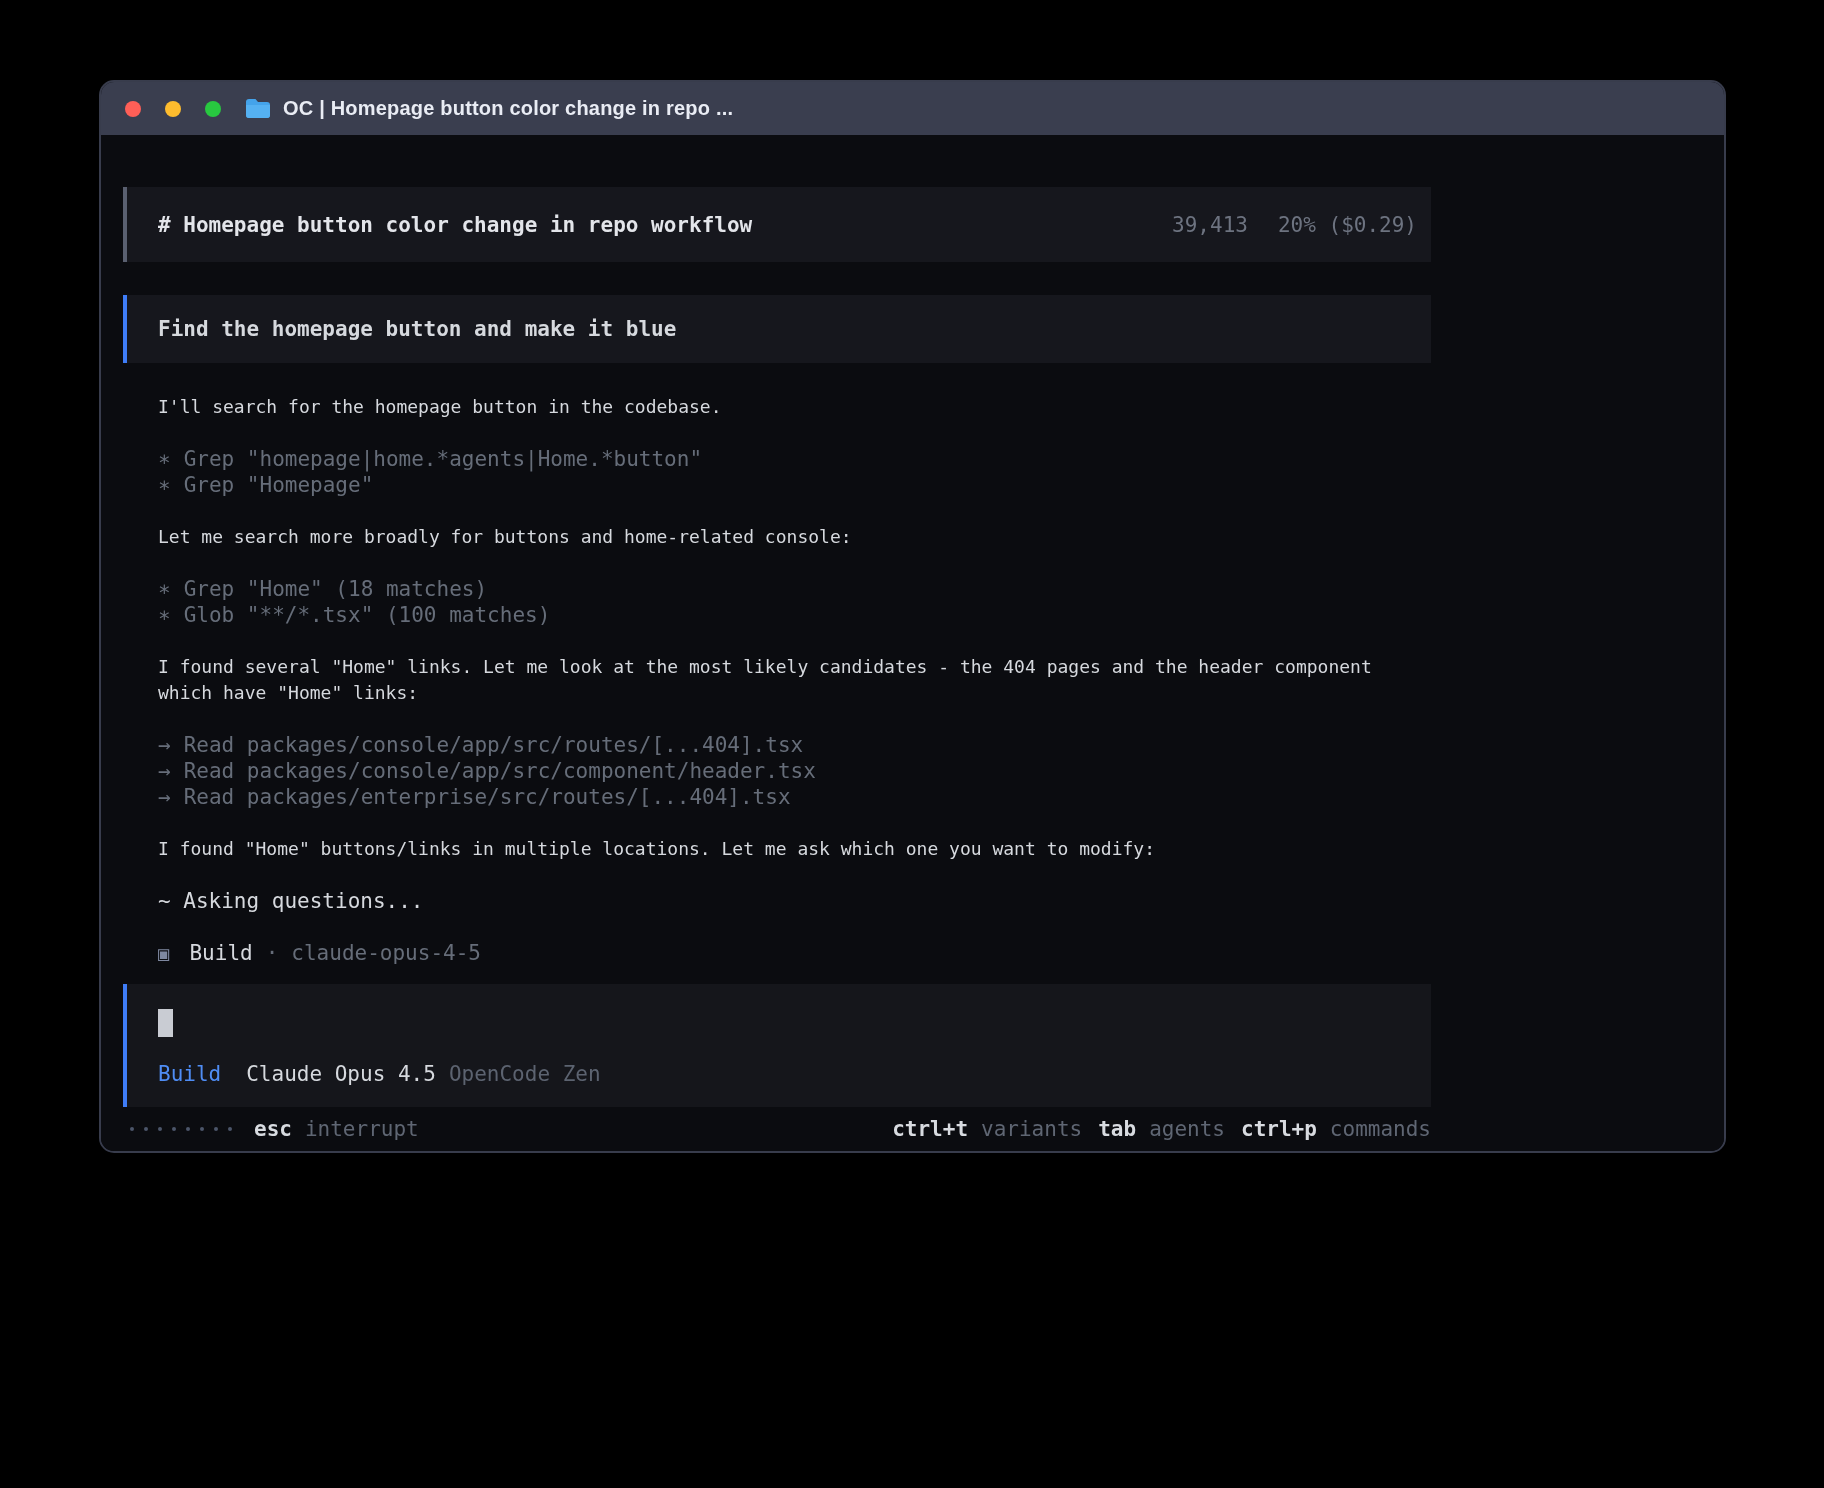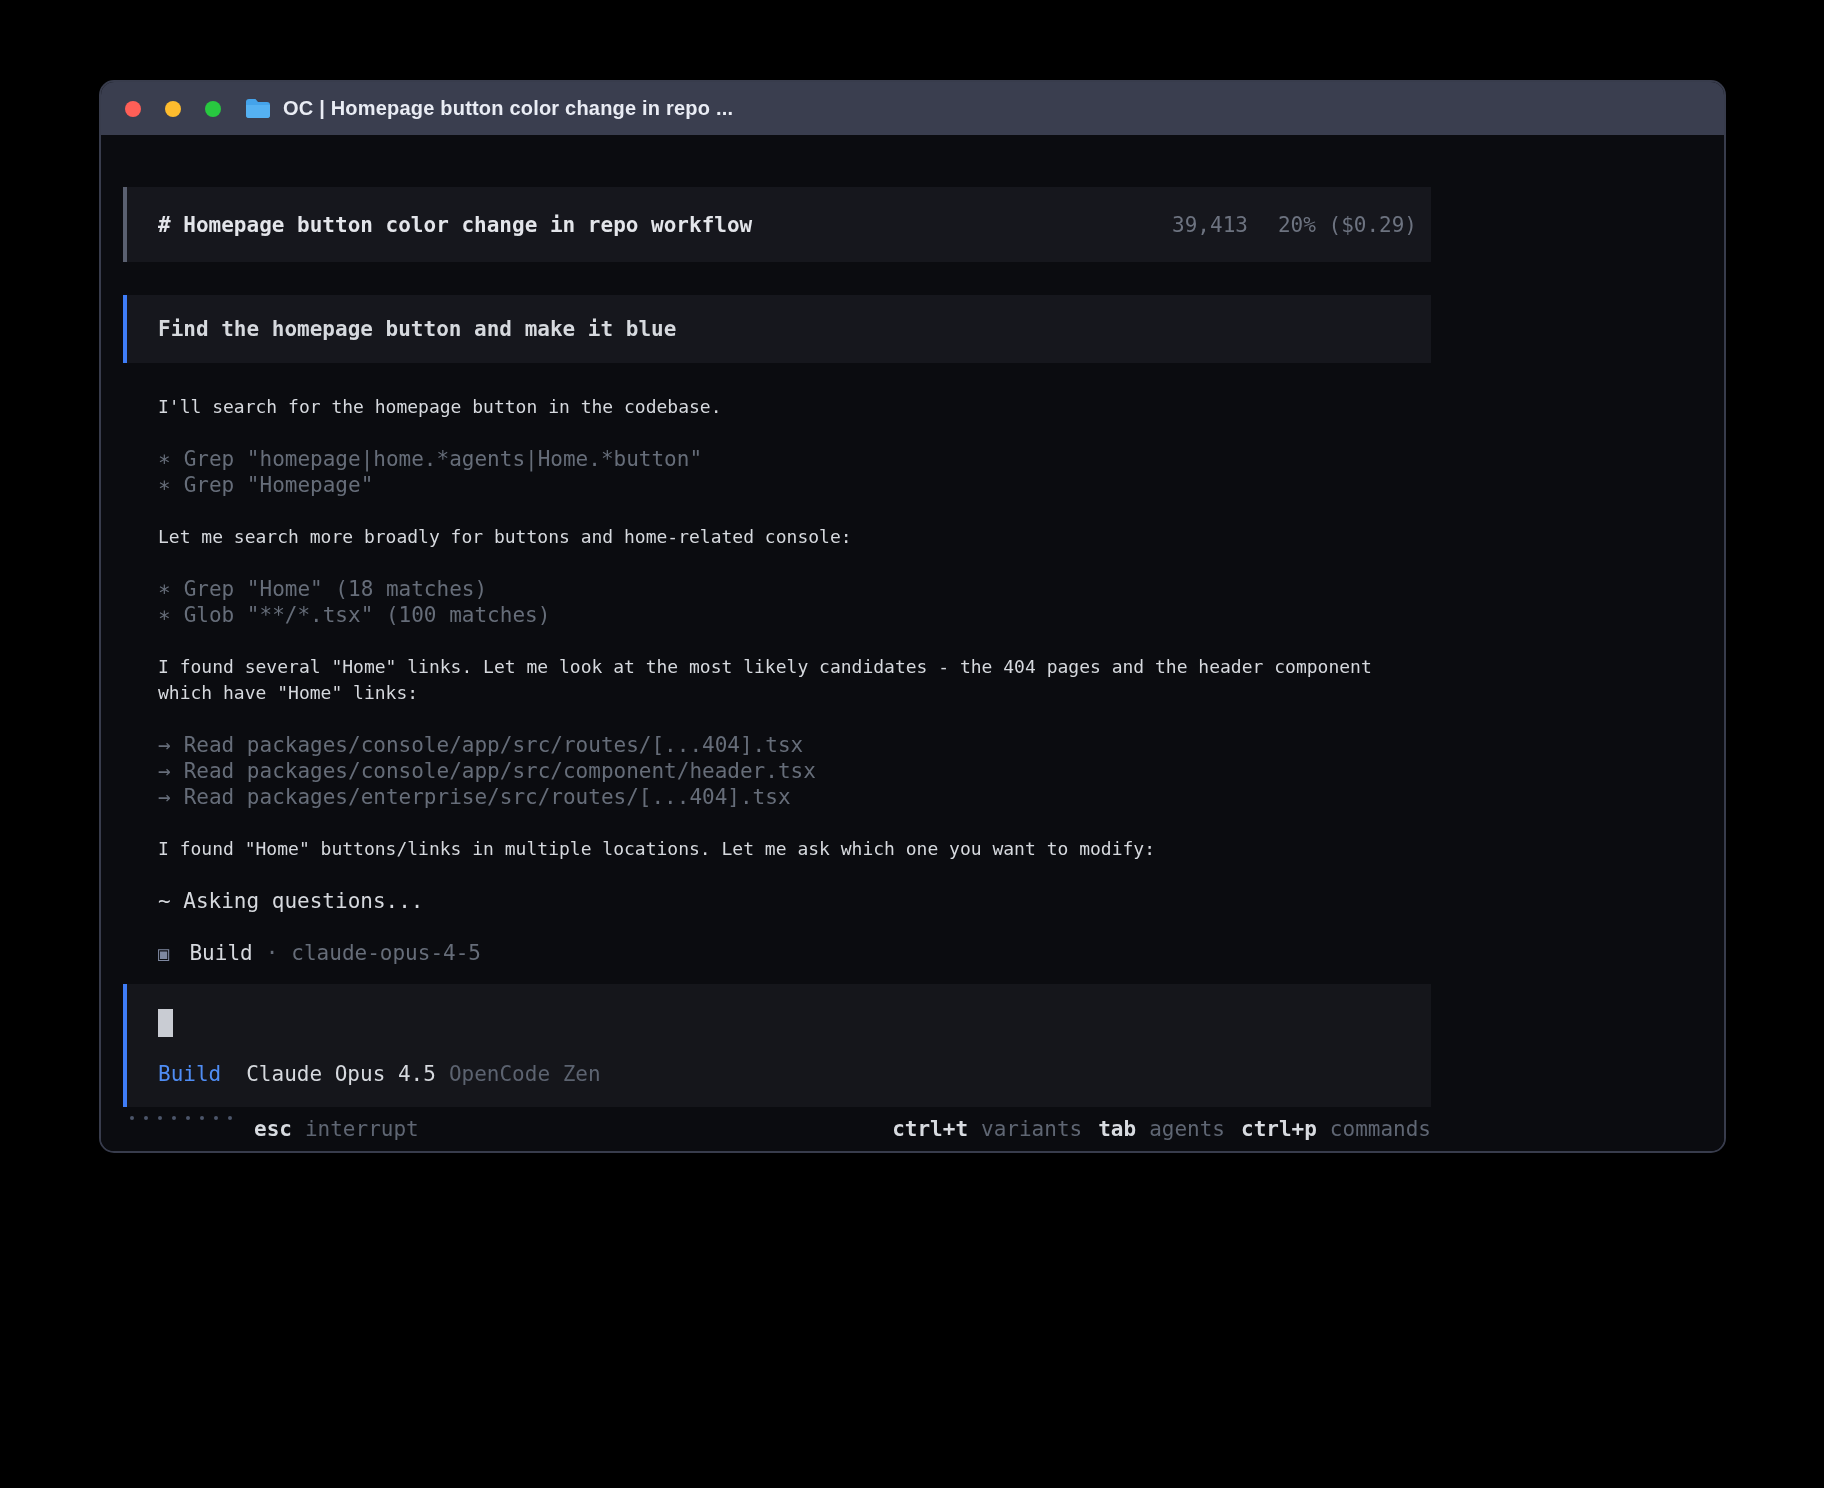--- a/index.html
+++ b/index.html
@@ -72,21 +72,21 @@
   .cursor { width:15px; height:28px; background:#c9ccd3; }
   .model-line { margin-top:24px; display:flex; font-size:21px; line-height:26px; }
   .model-agent { color:#4f8df5; margin-right:25px; }
   .model-name { color:#d6d9de; margin-right:13px; }
   .model-provider { color:#5c6370; }
 
   .footer {
     margin-top:9px; display:flex; align-items:center; justify-content:space-between;
     font-size:21px; line-height:26px;
   }
-  .footer-left { display:flex; padding-left:7px; }
+  .footer-left { display:flex; align-items:center; padding-left:7px; }
   .dots { display:flex; gap:10px; margin-right:22px; }
   .dot { width:4px; height:4px; border-radius:50%; background:#4c566a; }
   .key { color:#d8dbe0; font-weight:700; }
   .key-label { color:#5f6673; margin-left:13px; }
   .footer-right { display:flex; gap:16px; }
   .shortcut { display:flex; }
 </style>
 </head>
 <body>
 

